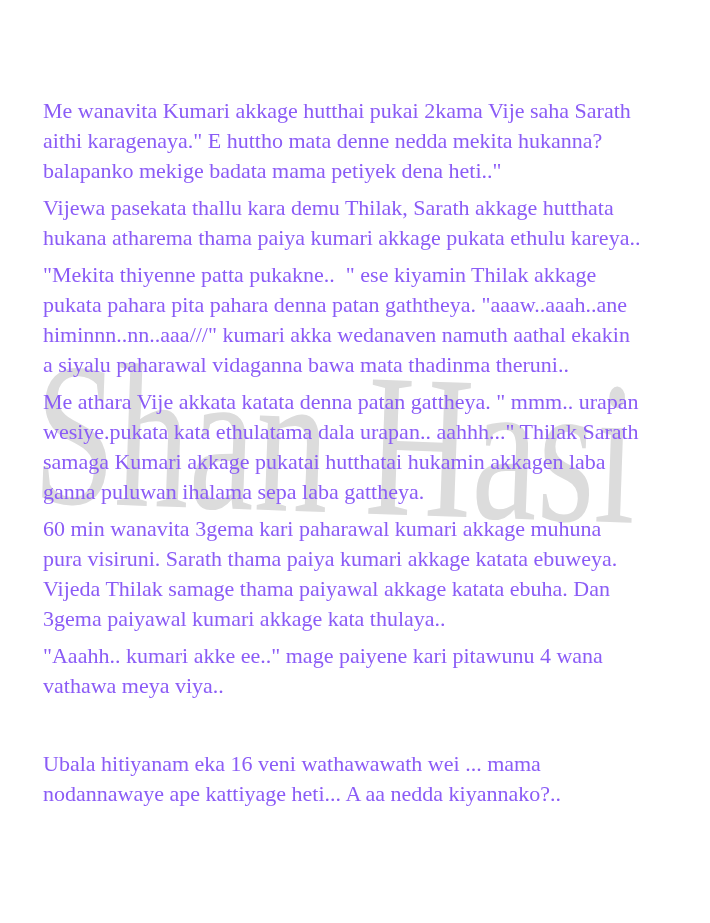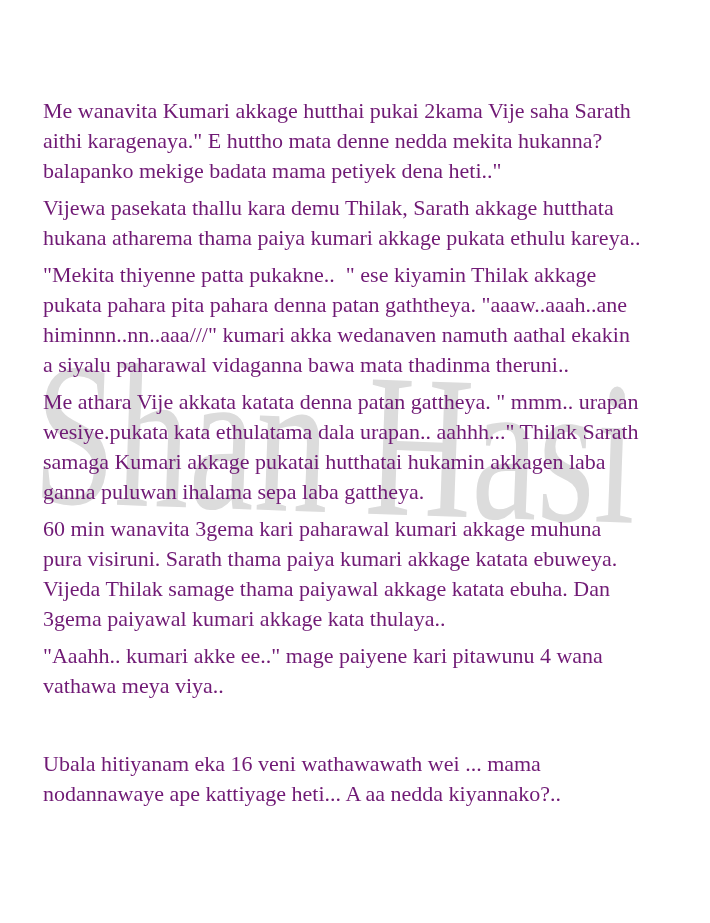--- a/index.html
+++ b/index.html
@@ -35,21 +35,21 @@
       user-select: none;
     }
     .content {
       position: absolute;
       left: 43px;
       top: 96px;
       width: 645px;
       z-index: 1;
       font-size: 22px;
       line-height: 30px;
-      color: #701a75;
+      color: #8b5cf6;
     }
     .content p {
       margin: 0 0 7px 0;
       white-space: pre-wrap;
     }
     .content p.spacer {
       min-height: 34px;
     }
   </style>
 </head>

